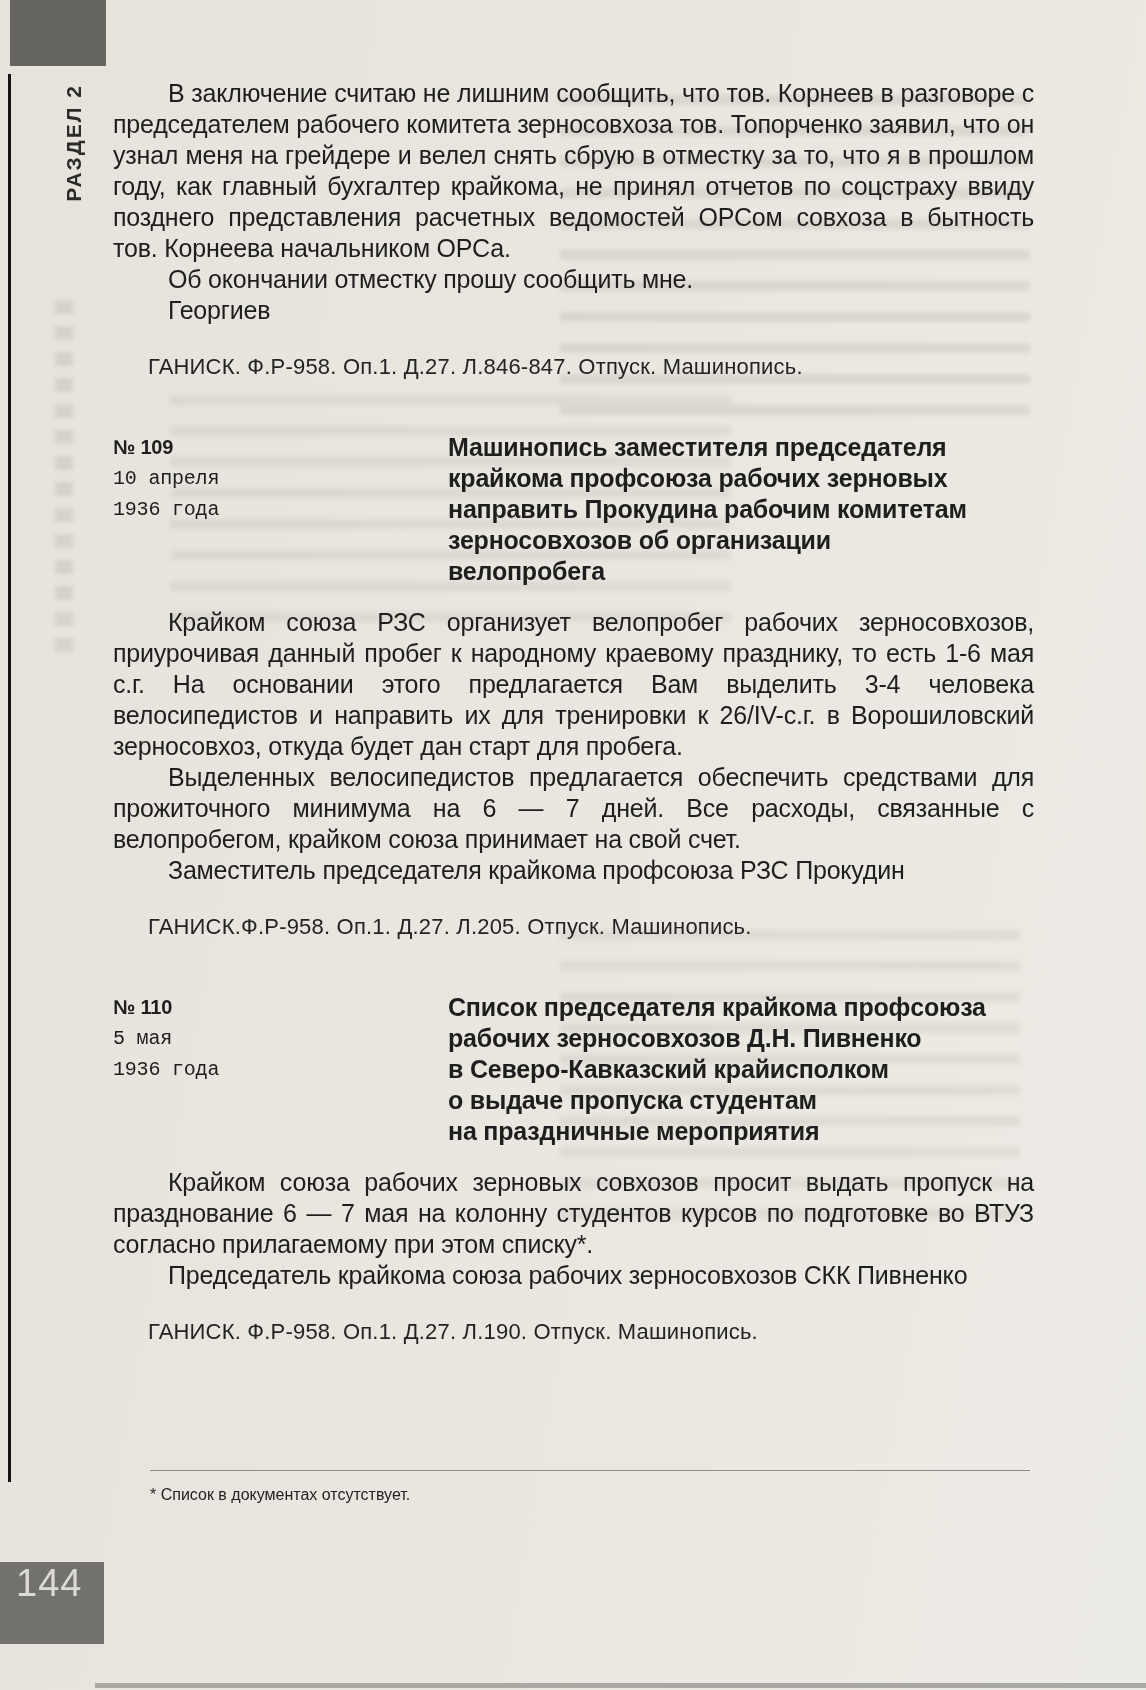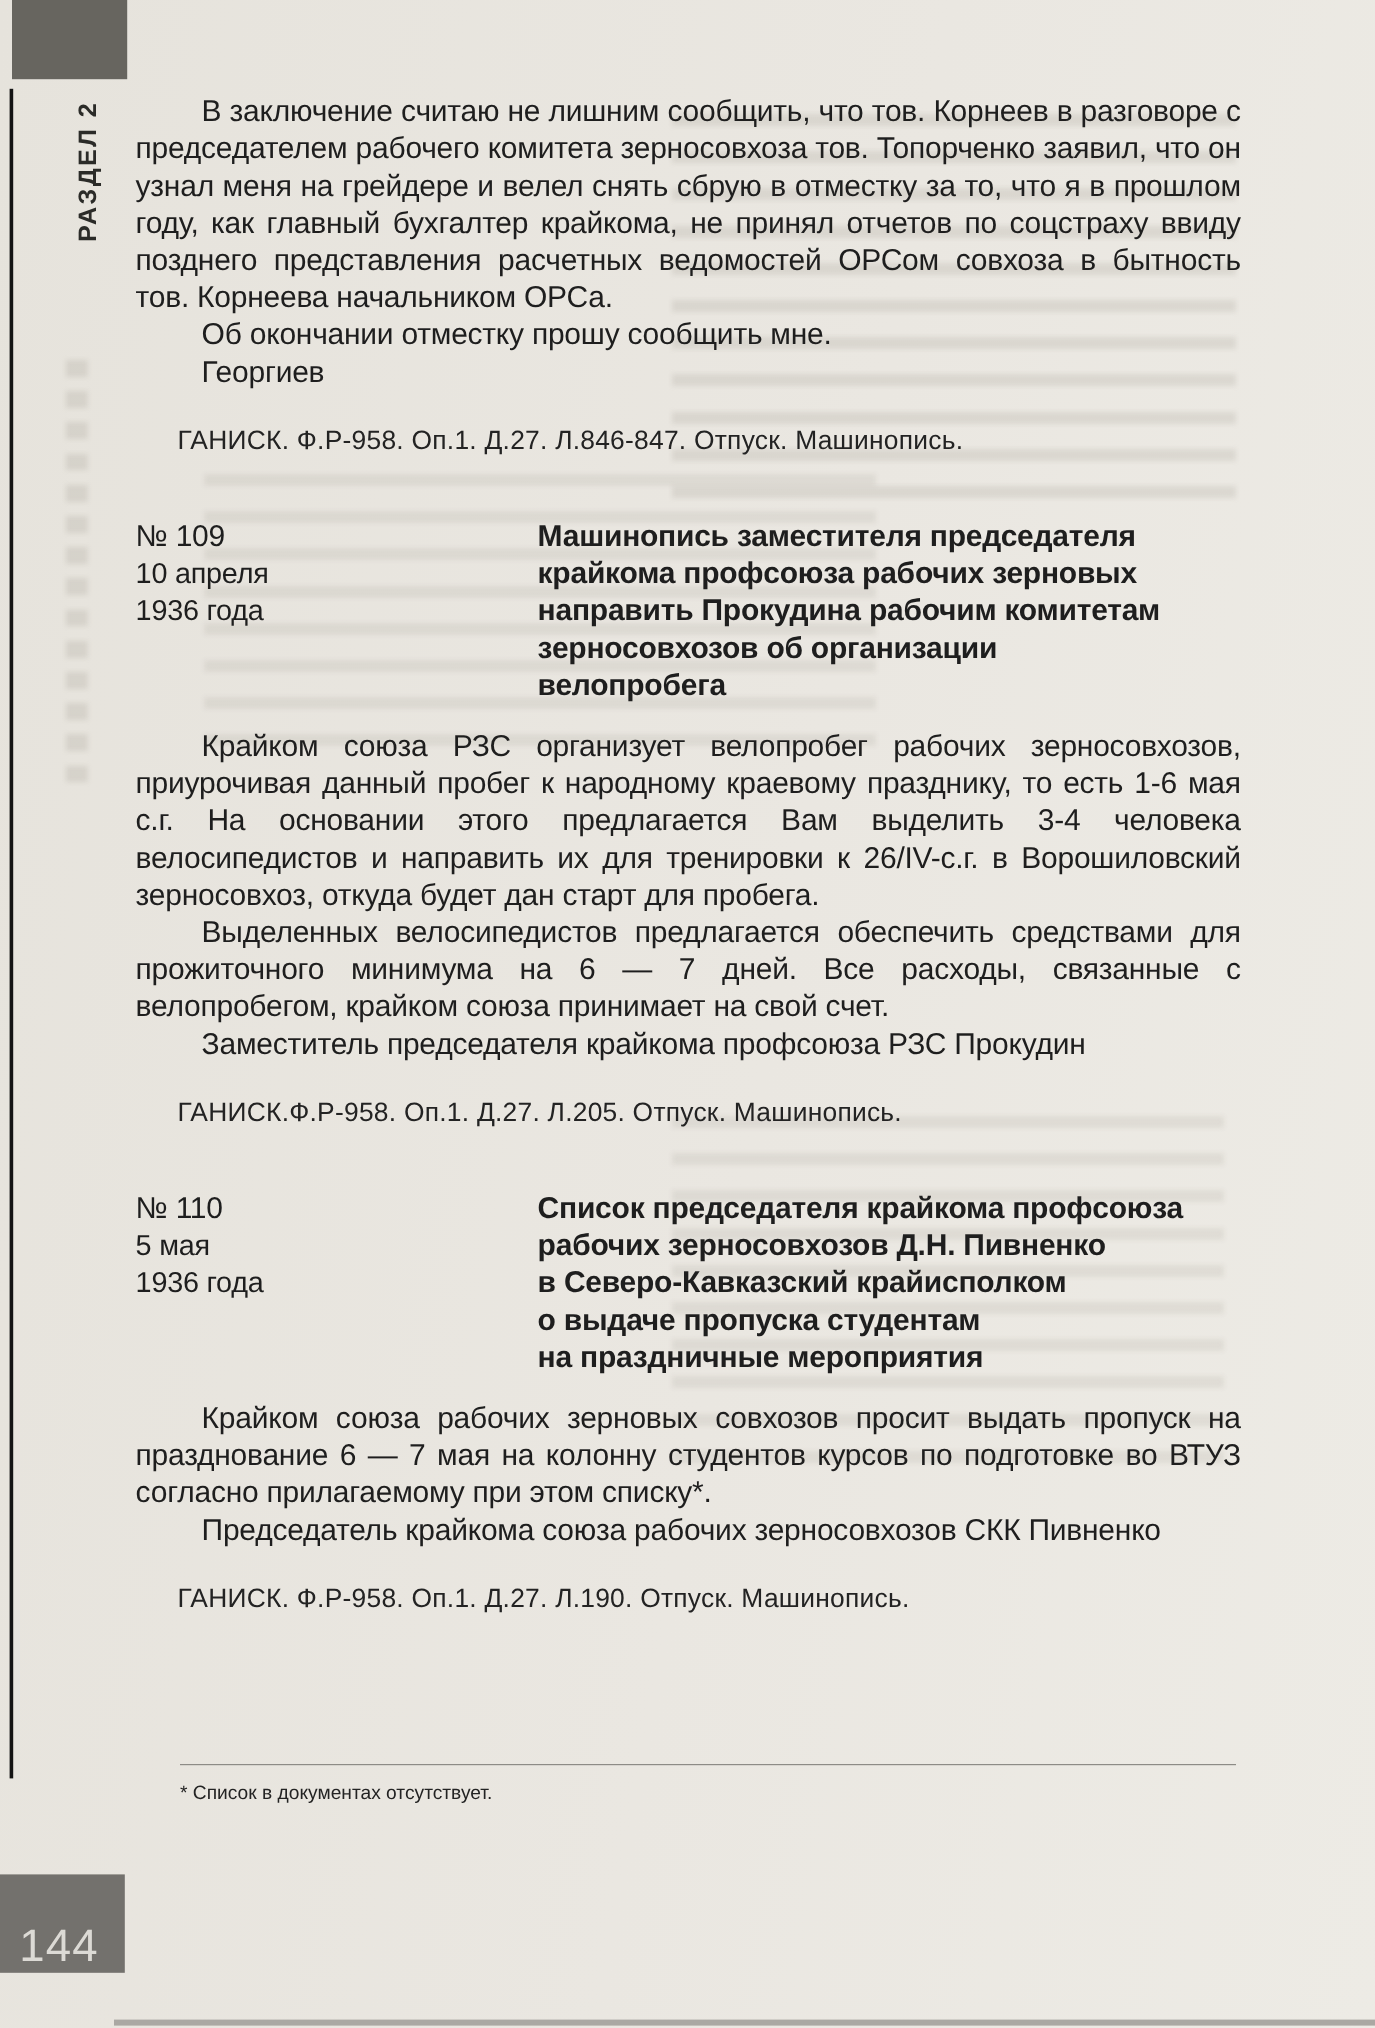--- a/index.html
+++ b/index.html
@@ -72,22 +72,22 @@
   .citation {
     margin: 28px 0 0 0;
     font-size: 22px; line-height: 26px;
     text-indent: 35px;
     letter-spacing: 0.2px;
     color: #232323;
   }
 
   .doc-header { display: flex; margin-top: 52px; }
   .doc-meta { width: 335px; flex-shrink: 0; }
-  .doc-number { font-size: 25px; font-weight: 400; line-height: 31px; }
-  .doc-date { font-size: 24px; font-weight: 400; line-height: 31px; }
+  .doc-number { font-size: 20px; font-weight: 700; line-height: 31px; }
+  .doc-date { font-size: 20px; font-weight: 400; line-height: 31px; font-family: Liberation Mono, monospace; }
   .doc-title { font-weight: 700; font-size: 25px; line-height: 31px; width: 586px; }
   .doc-body { margin-top: 20px; }
 
   
   .footnote-rule {
     position: absolute; left: 150px; top: 1470px;
     width: 880px; height: 1px;
     background: #8d8b86; z-index: 1;
   }
   .footnote {
@@ -95,21 +95,21 @@
     width: 880px; z-index: 1;
     font-size: 16px; line-height: 26px;
     color: #232323;
   }
 
   
   .page-number-box {
     position: absolute; left: 0; top: 1562px;
     width: 104px; height: 82px;
     background: #73716d;
-    display: flex; align-items: flex-end;
+    display: flex; align-items: flex-start;
     padding-left: 16px; box-sizing: border-box;
     z-index: 2;
   }
   .page-number-box span {
     color: #dcdad5; font-size: 38px; letter-spacing: 1px;
   }
 
   
   .bottom-edge {
     position: absolute; left: 95px; bottom: 2px;

